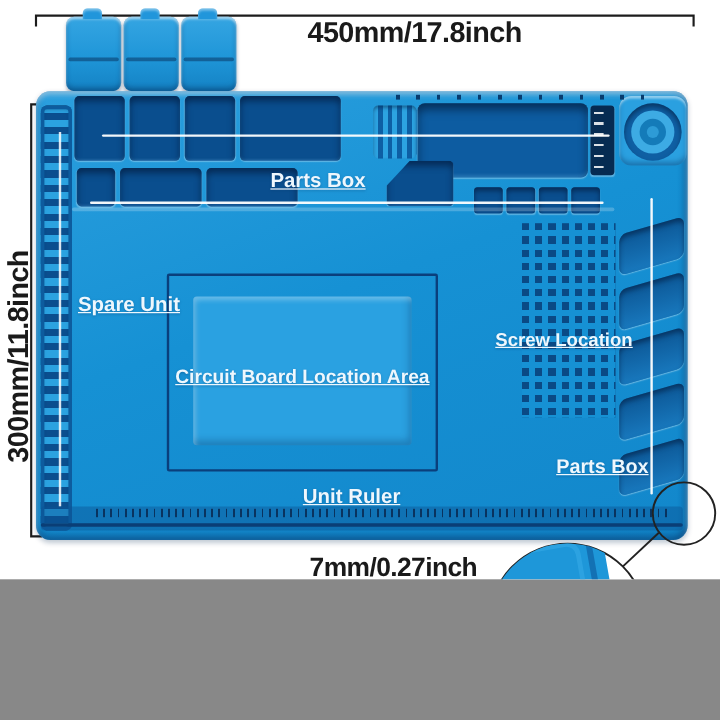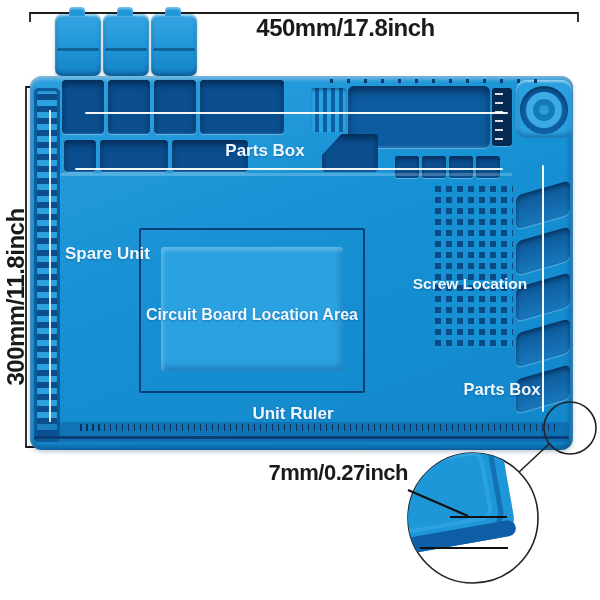--- a/index.html
+++ b/index.html
@@ -2,27 +2,27 @@
 <html style="--mat-base: #1691d4; --mat-light: #36a6e0; --pocket-dark: #0a4e8e; --pocket-deep: #083c70; --outline-navy: #0a3e76; --label-text: #eef7fd; --annotation-text: #1a1a1a; --background: #ffffff;"><head>
 <meta charset="utf-8">
 <style>
   :root{
     --mat-base:#1691d4; --mat-light:#36a6e0; --pocket-dark:#0a4e8e;
     --pocket-deep:#083c70; --outline-navy:#0a3e76; --label-text:#eef7fd;
     --annotation-text:#1a1a1a; --background:#ffffff;
   }
   *{margin:0;padding:0;box-sizing:border-box;}
   body{background:#888;font-family:"Liberation Sans",sans-serif;}
-  #canvas{position:relative;width:600px;height:600px;background:var(--background);overflow:hidden;margin:0 auto;}
+  #canvas{position:relative;width:600px;height:483px;background:var(--background);overflow:hidden;margin:0 auto;}
   .abs{position:absolute;}
   svg{position:absolute;left:0;top:0;}
   
   .dim{position:absolute;color:var(--annotation-text);font-weight:600;font-size:24px;text-align:center;letter-spacing:-.5px;}
   
-  .lbl{position:absolute;color:var(--label-text);font-weight:700;text-align:center;z-index:4;text-shadow:0 1px 2px rgba(6,50,100,.35);}
+  .lbl{position:absolute;color:var(--label-text);font-weight:700;text-align:center;z-index:4;text-shadow:0 1px 2px rgba(6,50,100,.35);text-decoration:underline;}
   
   #mat{position:absolute;left:30px;top:76px;width:543px;height:374px;z-index:2;border-radius:12px;
        background:linear-gradient(160deg,#2b9fde 0%,#1691d4 45%,#1287cb 100%);
        box-shadow:inset 0 3px 4px rgba(255,255,255,.45), inset 0 -4px 7px rgba(4,45,95,.45), inset -3px 0 5px rgba(4,45,95,.3), 0 2px 4px rgba(0,40,80,.25);}
   .pocket{position:absolute;background:var(--pocket-dark);border-radius:4px;
        box-shadow:inset 0 4px 6px rgba(3,30,65,.75), inset 0 -1px 2px rgba(120,200,255,.25), 0 1px 1px rgba(255,255,255,.3);}
   .sq{position:absolute;background:var(--pocket-dark);border-radius:3px;
        box-shadow:inset 0 3px 4px rgba(3,30,65,.7), 0 1px 1px rgba(255,255,255,.3);}
   .slot{position:absolute;left:486px;width:54px;height:34px;border-radius:6px;transform:skewY(-16deg);
        background:linear-gradient(180deg,#0c5796,#1878bd);
@@ -149,15 +149,15 @@
         <rect x="400" y="458" width="88" height="66" rx="10" fill="none" stroke="#2fa5e2" stroke-width="4" opacity="0.8"></rect>
         <rect x="384" y="440" width="120" height="13" rx="6" fill="rgba(255,255,255,0.3)"></rect>
         <rect x="378" y="530" width="132" height="16" rx="8" fill="#0d5ea5"></rect>
       </g>
       <line x1="450" y1="517" x2="507" y2="517" stroke="#111" stroke-width="2.2"></line>
       <line x1="420" y1="548" x2="508" y2="548" stroke="#111" stroke-width="2.2"></line>
     </g>
     <line x1="408" y1="490" x2="468" y2="516" stroke="#111" stroke-width="2.2"></line>
   </svg>
 
-  <div class="dim" style="left:258px;top:460px;width:150px;font-size:22px;text-align:right;">7mm/0.27inch</div>
+  <div class="dim" style="left:258px;top:460px;width:150px;font-size:22px;text-align:left;">7mm/0.27inch</div>
 
 </div>
 
 </body></html>

